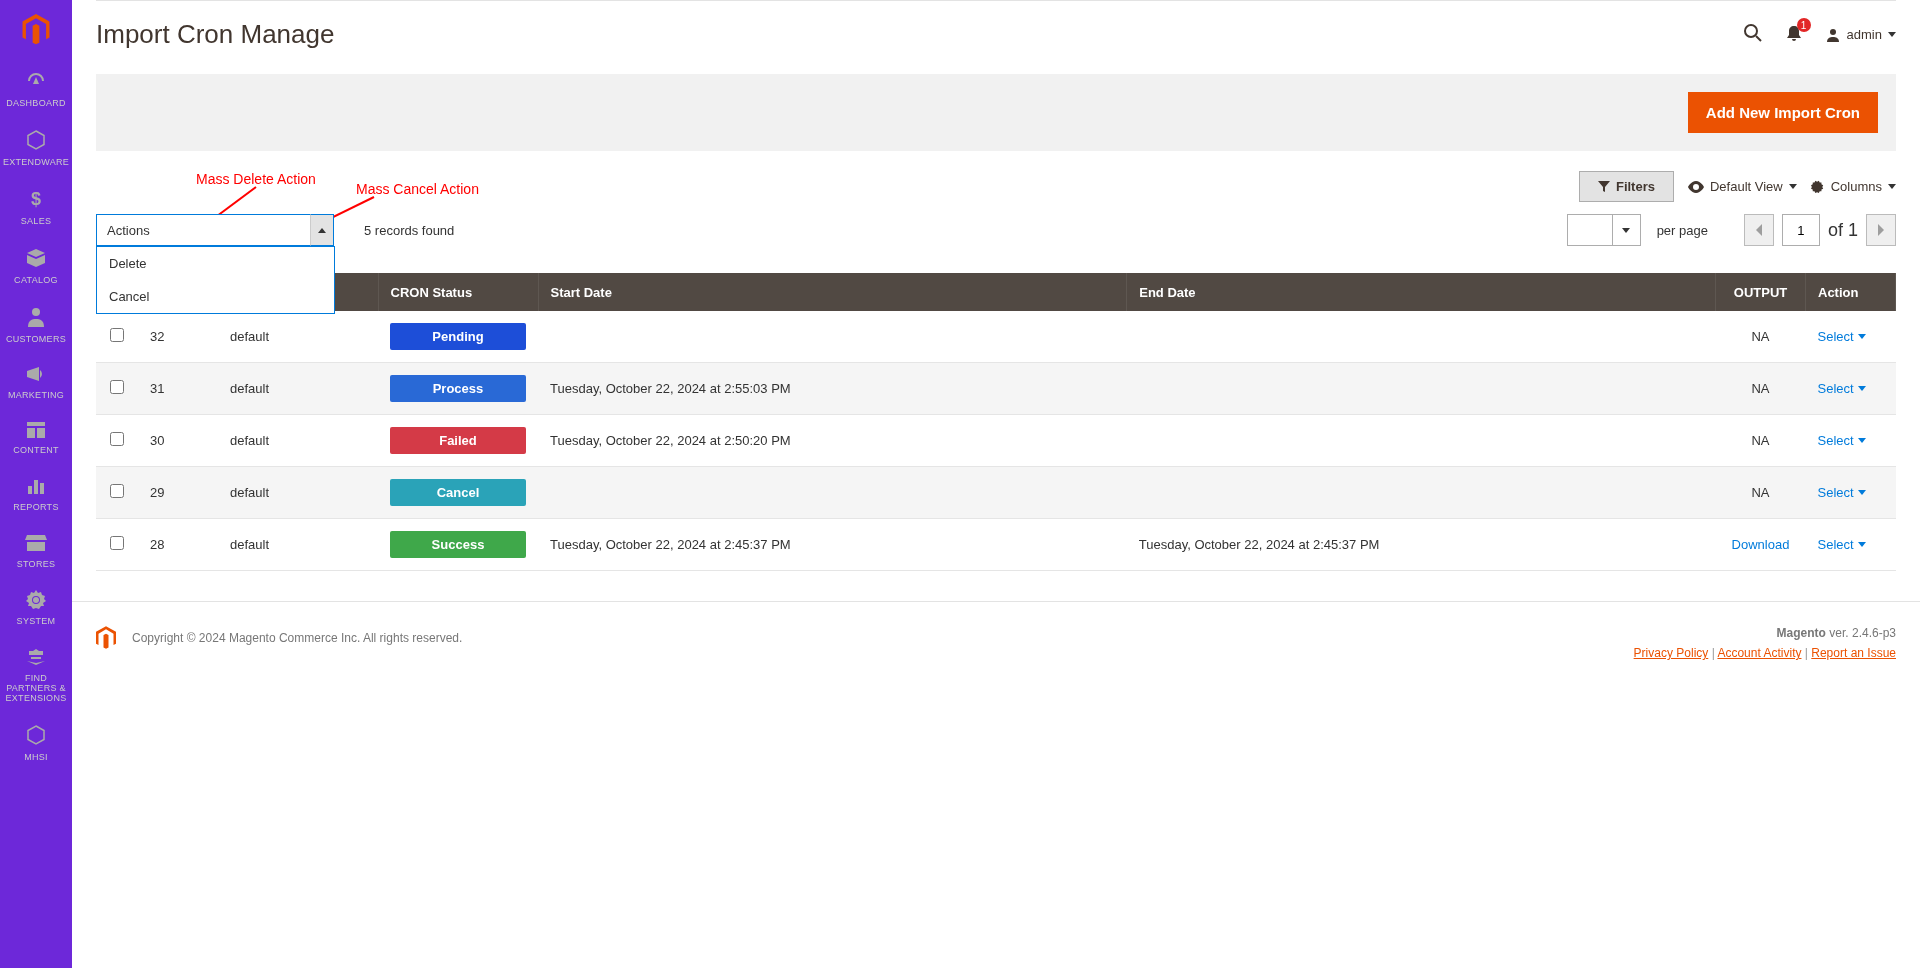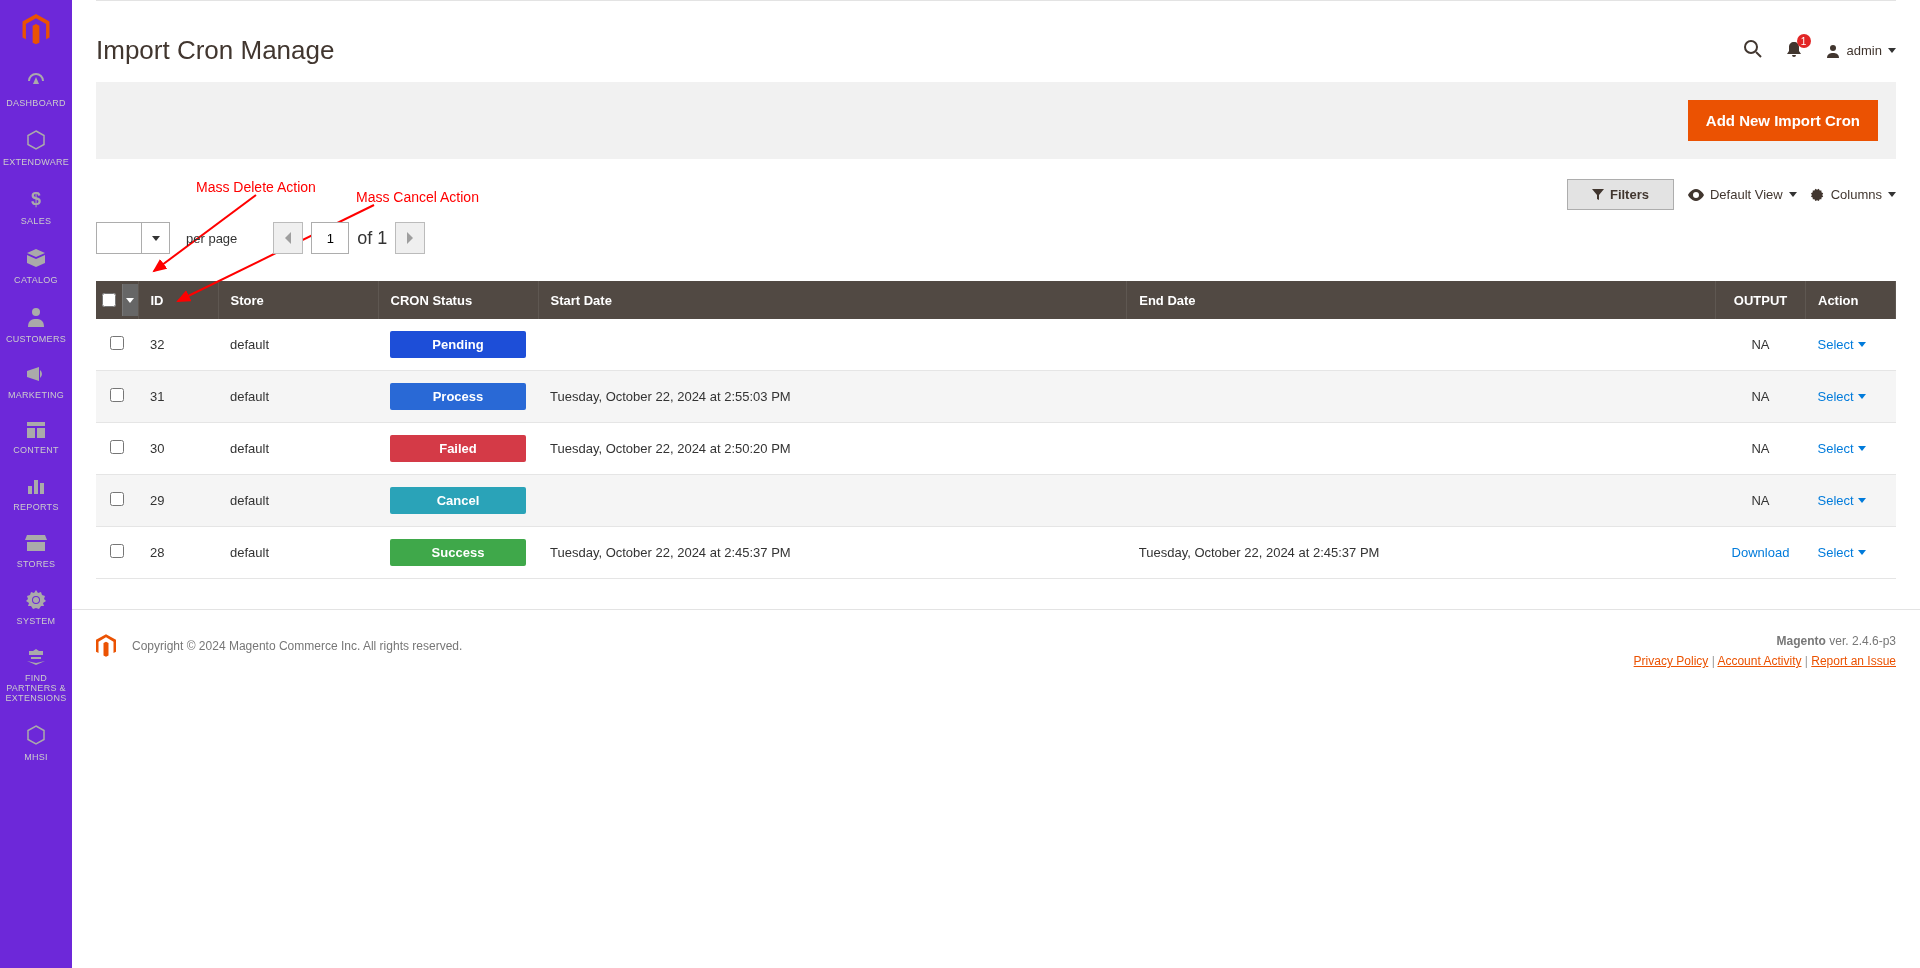--- a/index.html
+++ b/index.html
@@ -9,42 +9,42 @@
 .sidebar { position: fixed; left: 0; top: 0; bottom: 0; width: 72px; background: #6d28d9; display: flex; flex-direction: column; }
 .sidebar-logo { height: 60px; display: flex; align-items: center; justify-content: center; }
 .sidebar-logo svg { width: 32px; height: 32px; }
 .sidebar-item { display: flex; flex-direction: column; align-items: center; padding: 10px 2px; cursor: pointer; }
 .sidebar-icon { color: #aaa; margin-bottom: 4px; }
 .sidebar-label { font-size: 9px; color: #ccc; text-align: center; line-height: 1.1; letter-spacing: 0.3px; }
 
 
 .main { margin-left: 72px; }
 .divider { height: 1px; background: #e3e3e3; margin: 0 24px; }
-.page-header { display: flex; align-items: center; justify-content: space-between; padding: 18px 24px 16px; margin-top: 16px; }
+.page-header { display: flex; align-items: center; justify-content: space-between; padding: 18px 24px 24px; }
 .page-title { font-size: 26px; font-weight: 400; color: #41362f; }
 .header-actions { display: flex; align-items: center; gap: 22px; }
 .header-icon { cursor: pointer; color: #333; }
 .notif { position: relative; cursor: pointer; }
 .notif-badge { position: absolute; top: -6px; right: -8px; background: #e22626; color: #fff; font-size: 10px; min-width: 14px; height: 14px; border-radius: 7px; display: flex; align-items: center; justify-content: center; padding: 0 3px; }
 .user-menu { display: flex; align-items: center; gap: 6px; cursor: pointer; color: #41362f; }
 .user-menu span { font-size: 13px; }
 .caret-down { width: 0; height: 0; border-left: 4px solid transparent; border-right: 4px solid transparent; border-top: 5px solid #333; }
 
 
 .action-bar { background: #f1f1f1; margin: 0 24px; padding: 18px; display: flex; justify-content: flex-end; }
 .btn-primary { background: #eb5202; color: #fff; border: none; padding: 12px 18px; font-size: 15px; font-weight: 600; cursor: pointer; }
 
 
 .annotation-wrap { position: relative; margin: 20px 24px 0; }
 .anno-text { position: absolute; color: #ff0000; font-size: 14px; font-weight: 500; }
 .anno-arrow { position: absolute; }
 
 
 .grid-toolbar { display: flex; justify-content: flex-end; align-items: center; gap: 14px; padding: 0 24px 12px; margin-top: 10px; }
-.btn-secondary { background: #e3e3e3; border: 1px solid #adadad; padding: 7px 24px; font-size: 13px; cursor: pointer; display: flex; align-items: center; gap: 6px; color: #41362f; font-weight: 600; }
+.btn-secondary { background: #e3e3e3; border: 1px solid #adadad; padding: 7px 18px; font-size: 13px; cursor: pointer; display: flex; align-items: center; gap: 6px; color: #41362f; font-weight: 600; }
 .toolbar-link { display: flex; align-items: center; gap: 6px; cursor: pointer; color: #41362f; font-size: 13px; }
 
 
 .actions-row { display: flex; align-items: center; justify-content: space-between; padding: 0 24px 10px; position: relative; }
 .actions-left { display: flex; align-items: center; gap: 30px; }
 .actions-select { position: relative; }
 .actions-select-btn { width: 215px; height: 32px; border: 1px solid #007bdb; background: #fff; display: flex; align-items: center; padding: 0 10px; cursor: pointer; font-size: 13px; color: #333; }
 .actions-select-arrow { width: 24px; height: 32px; border: 1px solid #007bdb; border-left: 1px solid #ccc; background: #e3e3e3; display: flex; align-items: center; justify-content: center; cursor: pointer; margin-left: -1px; }
 .caret-up { width: 0; height: 0; border-left: 4px solid transparent; border-right: 4px solid transparent; border-bottom: 5px solid #333; }
 .actions-dropdown { position: absolute; top: 32px; left: 0; width: 239px; background: #fff; border: 1px solid #007bdb; z-index: 20; }
@@ -245,20 +245,37 @@
     <span class="toolbar-link">
       <svg width="14" height="14" viewBox="0 0 14 14">
           <path fill="#41362f" d="M7 4 A3 3 0 1 0 7 10 A3 3 0 0 0 7 4 Z M13 8 L14 6 L12 5 L12 3 L10 3 L9 1 L7 2 L5 1 L4 3 L2 3 L2 5 L0 6 L1 8 L0 10 L2 11 L2 13 L4 13 L5 15 L7 14 L9 15 L10 13 L12 13 L12 11 L14 10 Z" transform="scale(0.87)"></path>
         </svg>
       <span>Columns</span>
       <span class="caret-down"></span>
     </span>
   </div>
 
   <div class="actions-row">
+    <div class="actions-left">
+      <div class="actions-select">
+        <div style="display:flex;">
+          <div class="actions-select-btn">
+            <span>Actions</span>
+          </div>
+          <div class="actions-select-arrow">
+            <span class="caret-up"></span>
+          </div>
+        </div>
+        <div class="actions-dropdown">
+          <div class="actions-dropdown-item">Delete</div>
+          <div class="actions-dropdown-item">Cancel</div>
+        </div>
+      </div>
+      <span class="records-found">5 records found</span>
+    </div>
     <div class="pagination">
       <div class="page-size">
         <input class="page-size-input" value="20" style="">
         <div class="page-size-btn">
             <span class="caret-down"></span>
           </div>
       </div>
       <span class="per-page-label">per page</span>
       <div style="width:20px"></div>
       <div class="pager-btn">

